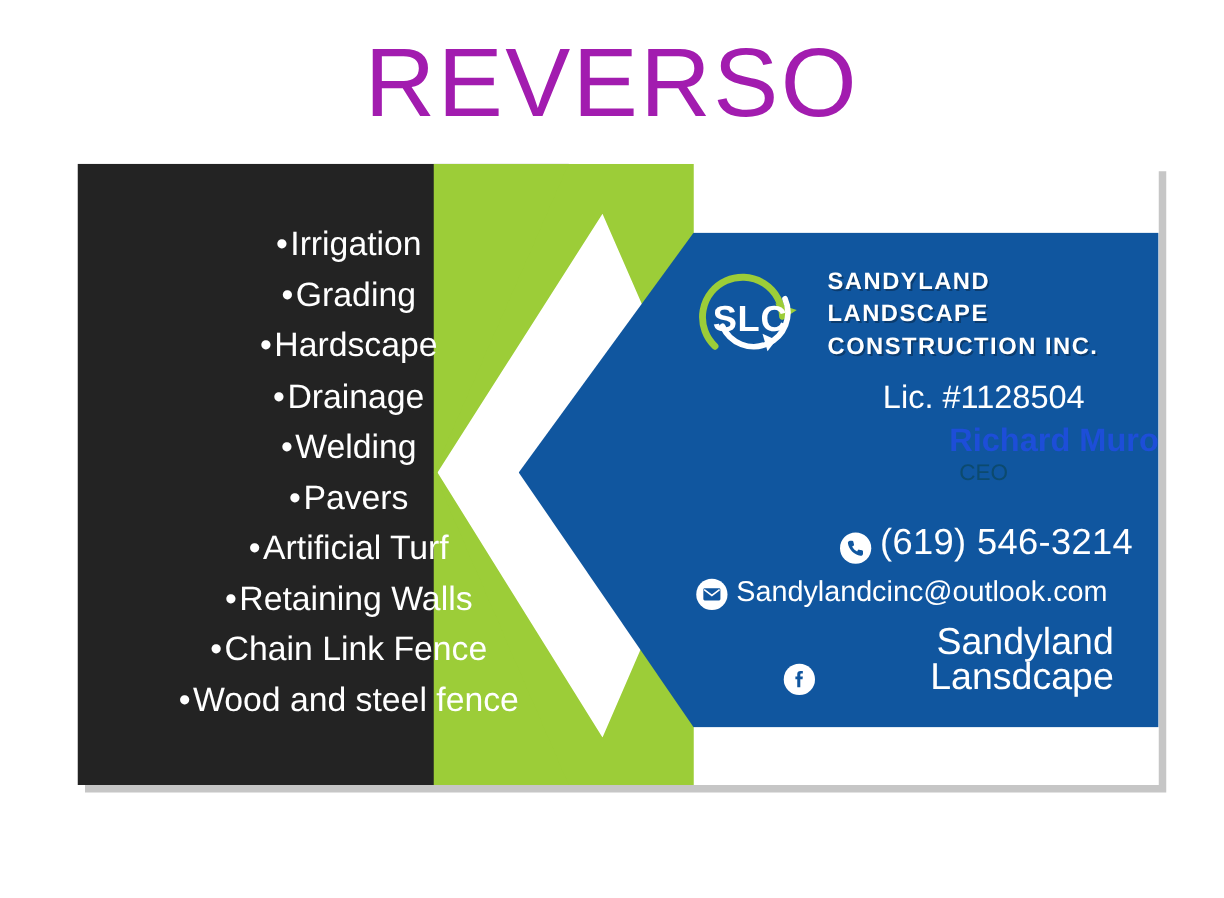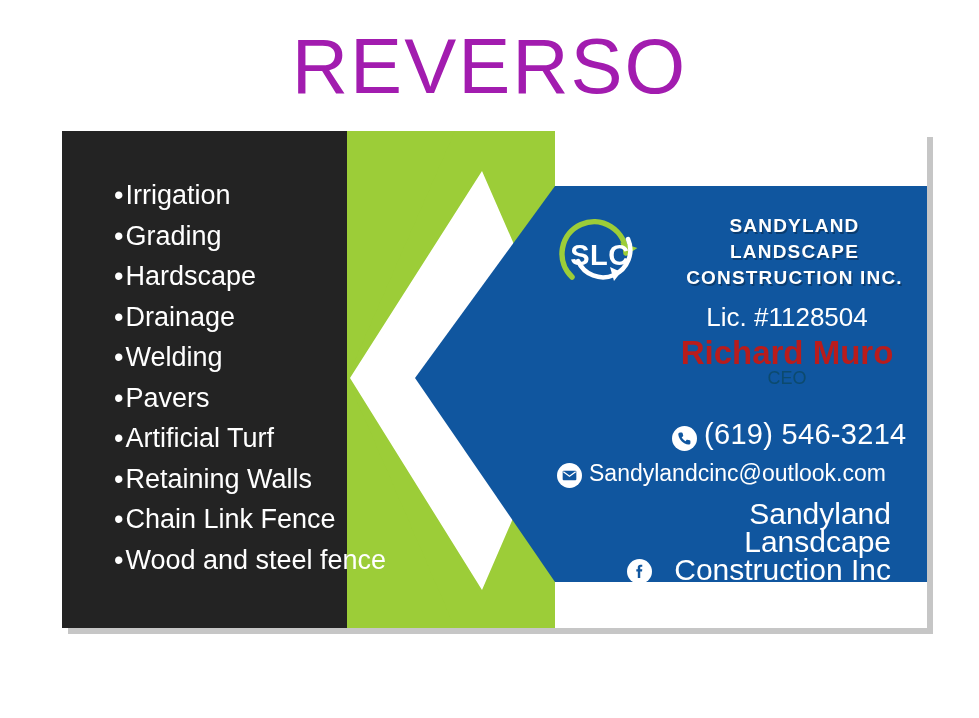--- a/index.html
+++ b/index.html
@@ -104,20 +104,21 @@
 
   
   .service-list {
     position: absolute;
     left: 52px;
     top: 44px;
     width: 330px;
     margin: 0;
     padding: 0;
     list-style: none;
+    text-align: center;
   }
   .service-list li {
     font-family: "Liberation Sans", sans-serif;
     font-size: 27px;
     color: #ffffff;
     line-height: 40.5px;
     white-space: nowrap;
   }
   .service-list li::before {
     content: "\2022";
@@ -133,21 +134,21 @@
     height: 96px;
   }
   .logo-mark svg { display: block; }
 
   
   .company-name {
     position: absolute;
     left: 600px;
     top: 82px;
     width: 265px;
-    text-align: center;
+    text-align: left;
   }
   .company-name div {
     font-family: "Liberation Sans", sans-serif;
     font-weight: bold;
     font-size: 19px;
     letter-spacing: 1.2px;
     color: #ffffff;
     line-height: 26px;
     text-shadow: 1.5px 1.5px 0 rgba(0,0,0,0.30);
     white-space: nowrap;
@@ -164,25 +165,25 @@
     color: #ffffff;
     line-height: 28px;
     white-space: nowrap;
   }
 
   .person-name {
     position: absolute;
     left: 585px;
     top: 206px;
     width: 280px;
-    text-align: center;
+    text-align: right;
     font-family: "Liberation Sans", sans-serif;
     font-weight: bold;
-    font-size: 33px;
-    color: #b91c1c;
+    font-size: 26px;
+    color: #1d4ed8;
     line-height: 31px;
     white-space: nowrap;
   }
   .person-role {
     position: absolute;
     left: 585px;
     top: 236px;
     width: 280px;
     text-align: center;
     font-family: "Liberation Sans", sans-serif;
@@ -305,16 +306,16 @@
     </span>
     <span class="ctext">Sandylandcinc@outlook.com</span>
   </div>
 
   <div class="contact-row contact-fb">
     <span class="ico">
       <svg width="17" height="17" viewBox="0 0 16 16">
         <path d="M10.6 3.6 L9.3 3.6 C8.9 3.6 8.7 3.9 8.7 4.3 L8.7 5.9 L10.6 5.9 L10.4 7.9 L8.7 7.9 L8.7 14 L6.4 14 L6.4 7.9 L5 7.9 L5 5.9 L6.4 5.9 L6.4 4 C6.4 2.5 7.3 1.6 8.8 1.6 L10.6 1.6 Z" fill="#10569f"></path>
       </svg>
     </span>
-    <span class="ctext"><span>Sandyland Lansdcape</span><br><span>Construction Inc</span></span>
+    <span class="ctext"><span>Sandyland Lansdcape</span><br></span>
   </div>
 
 </div>
 
 </body></html>

